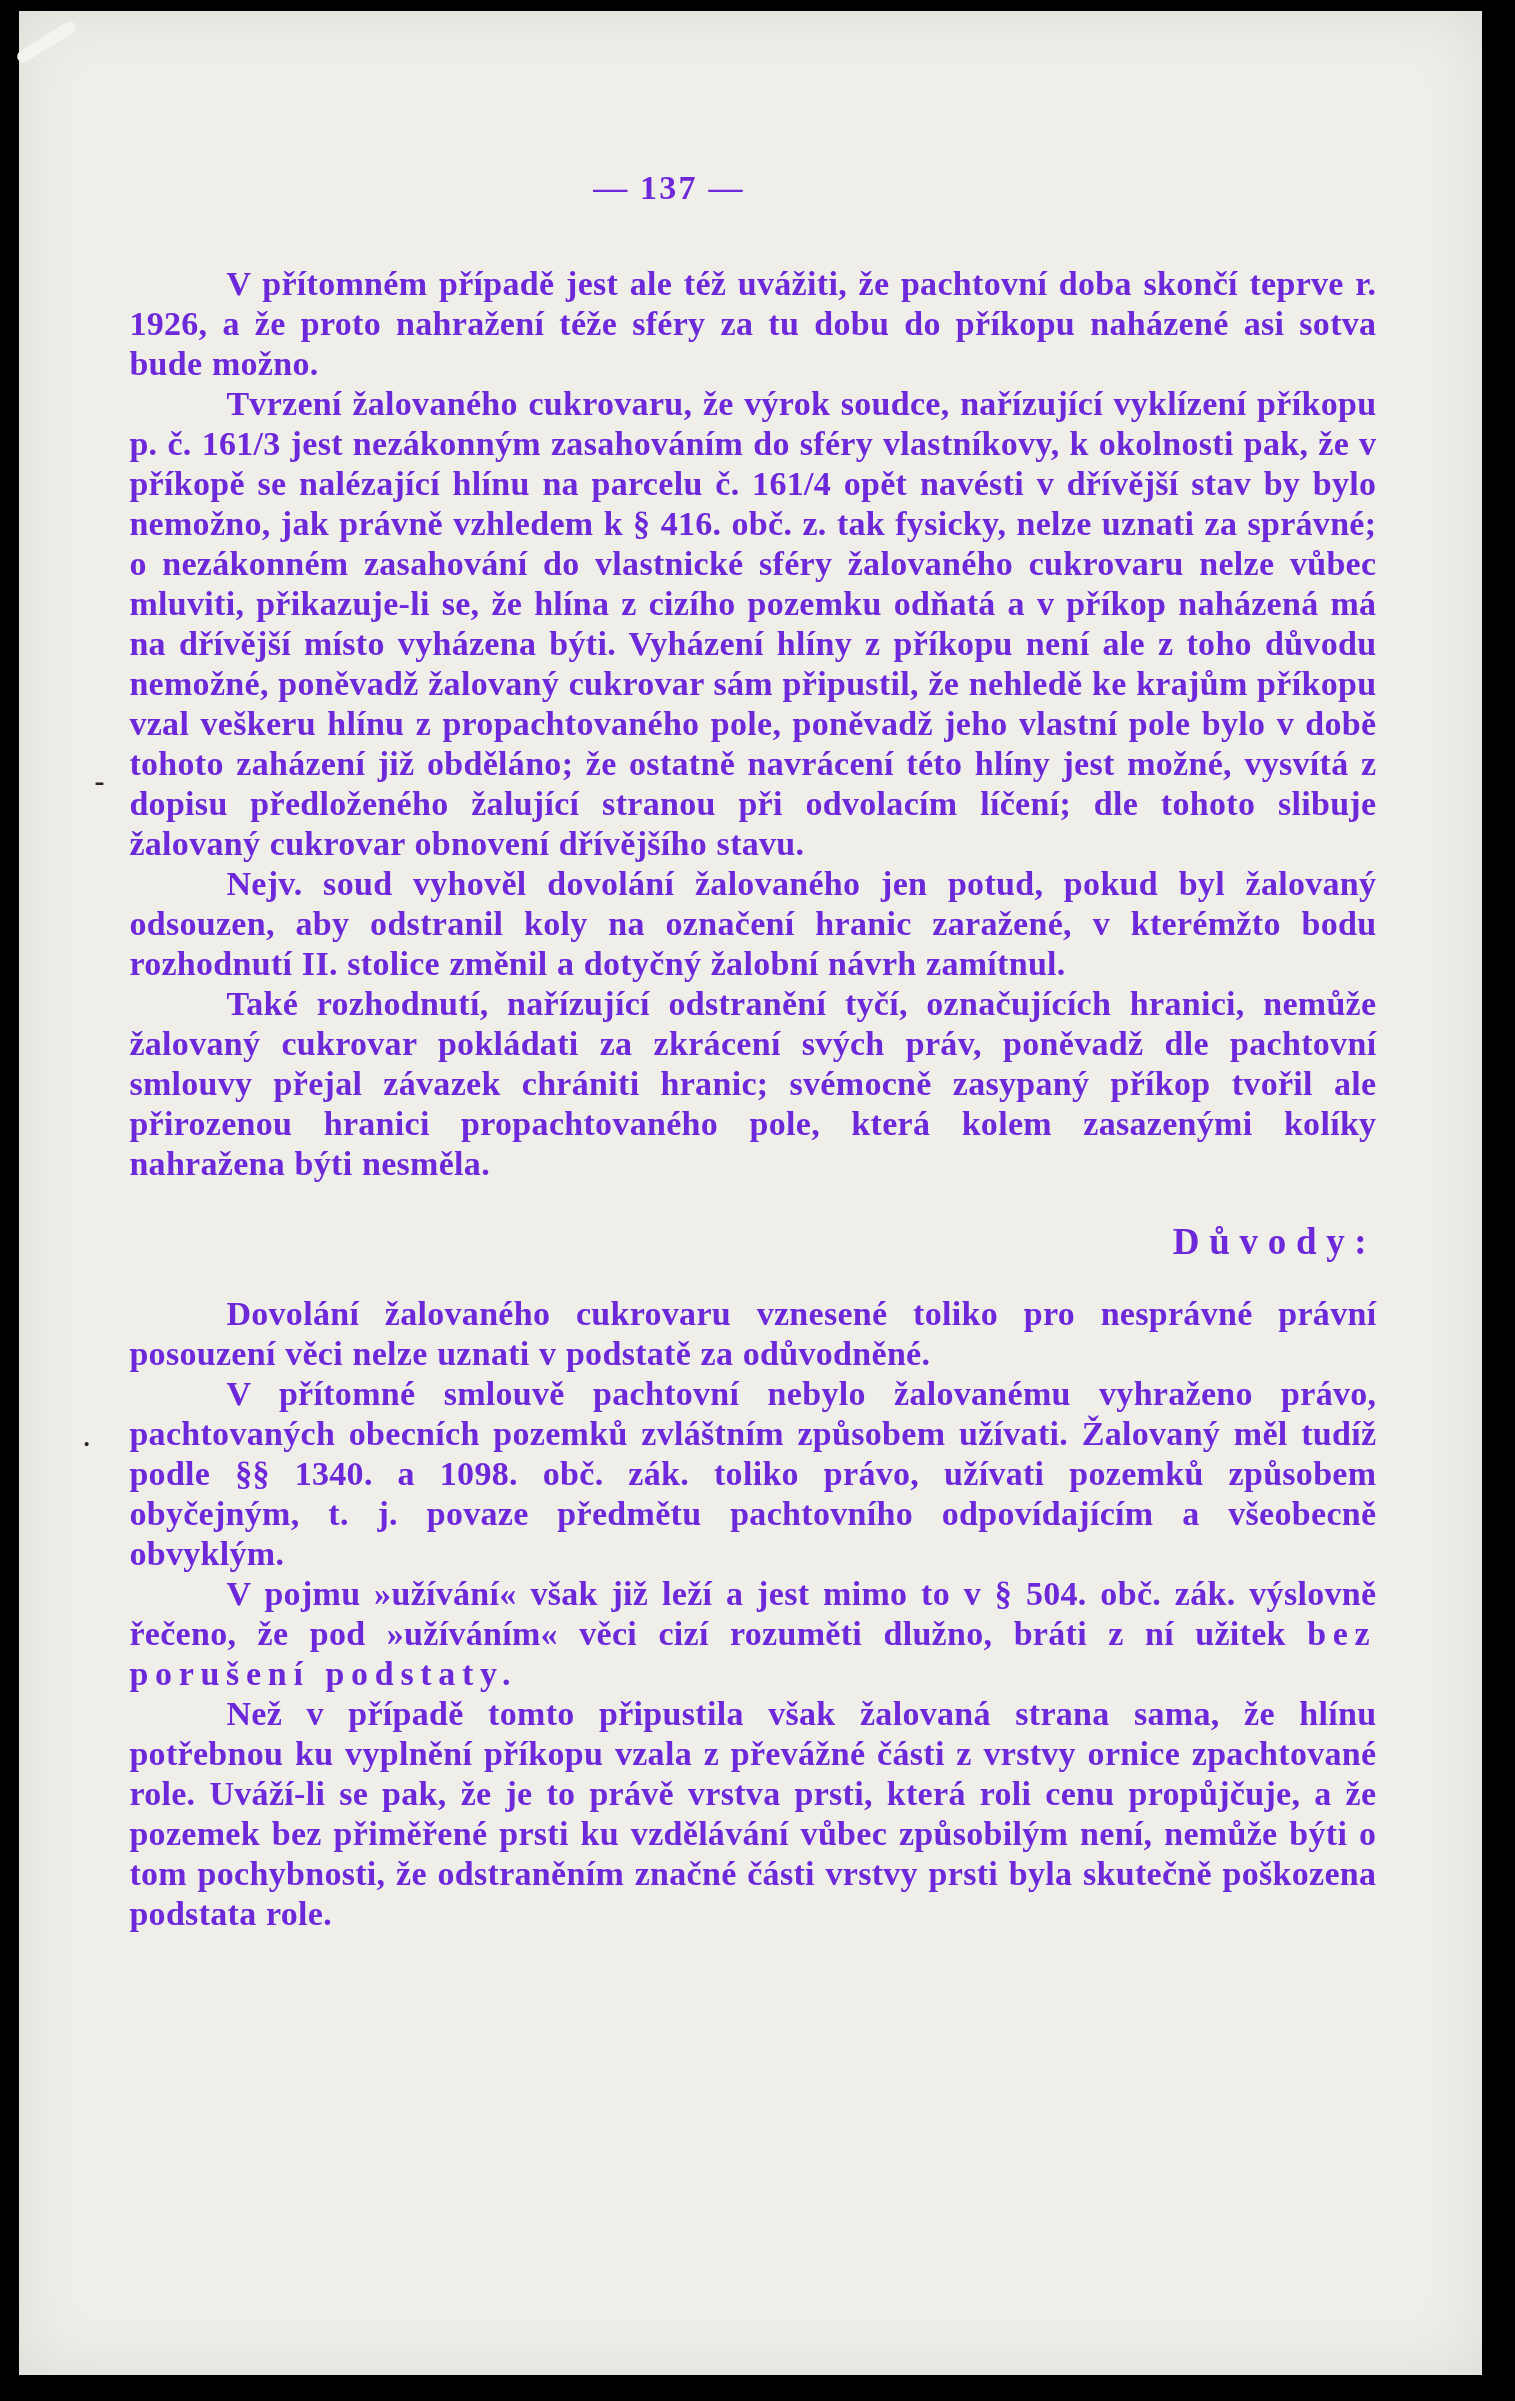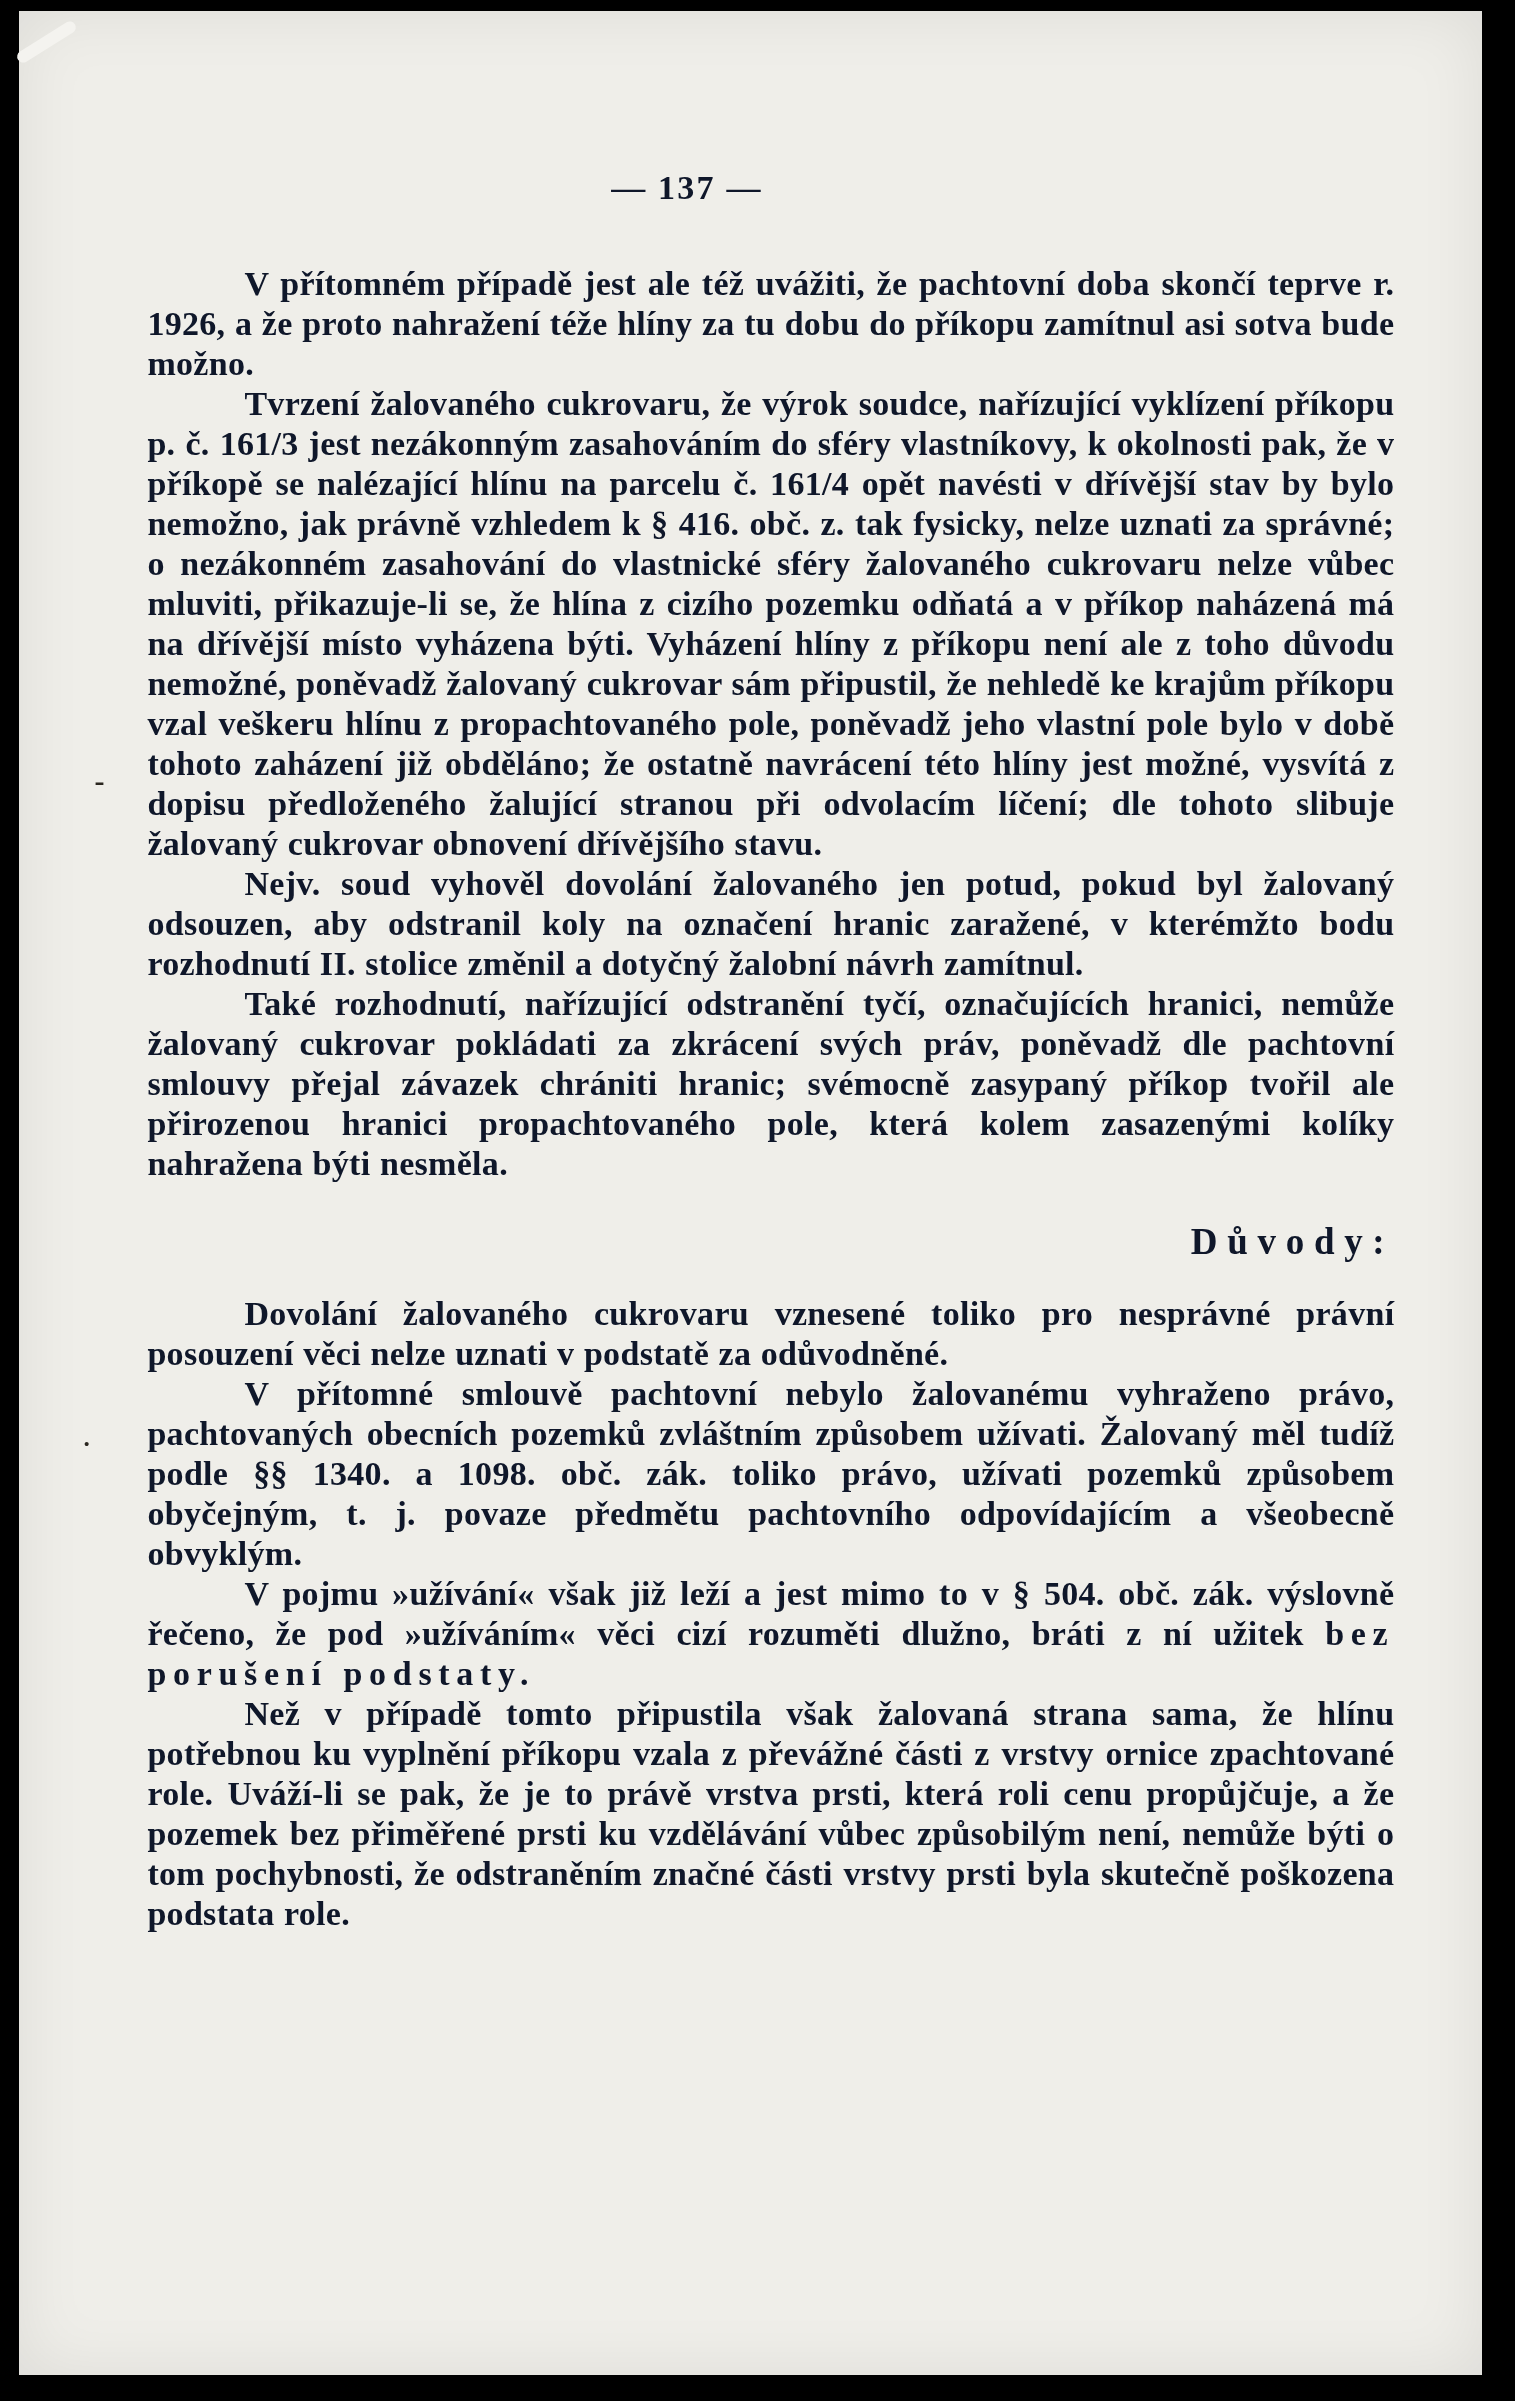--- a/index.html
+++ b/index.html
@@ -31,24 +31,24 @@
     top: 36px;
     width: 67px;
     height: 12px;
     background: #f4f3ef;
     transform: rotate(-32deg);
     border-radius: 6px;
     z-index: 2;
   }
   .textblock {
     position: absolute;
-    left: 128px;
+    left: 110px;
     top: 158px;
     width: 1247px;
-    color: #0f172a;
+    color: #6d28d9;
   }
   .page-number {
     text-align: center;
     position: relative;
     left: -84px;
     font-size: 34px;
     font-weight: 700;
     letter-spacing: 2.2px;
     margin: 0 0 57px 0;
   }
@@ -90,21 +90,21 @@
 
 <div class="page">
 
   <span class="artifact dash">-</span>
   <span class="artifact dot">·</span>
 
   <div class="textblock">
 
     <div class="page-number">— 137 —</div>
 
-    <p class="para">V přítomném případě jest ale též uvážiti, že pachtovní doba skončí teprve r. 1926, a že proto nahražení téže hlíny za tu dobu do příkopu zamítnul asi sotva bude možno.</p>
+    <p class="para">V přítomném případě jest ale též uvážiti, že pachtovní doba skončí teprve r. 1926, a že proto nahražení téže sféry za tu dobu do příkopu naházené asi sotva bude možno.</p>
     <p class="para">Tvrzení žalovaného cukrovaru, že výrok soudce, nařízující vyklízení příkopu p. č. 161/3 jest nezákonným zasahováním do sféry vlastníkovy, k okolnosti pak, že v příkopě se nalézající hlínu na parcelu č. 161/4 opět navésti v dřívější stav by bylo nemožno, jak právně vzhledem k § 416. obč. z. tak fysicky, nelze uznati za správné; o nezákonném zasahování do vlastnické sféry žalovaného cukrovaru nelze vůbec mluviti, přikazuje-li se, že hlína z cizího pozemku odňatá a v příkop naházená má na dřívější místo vyházena býti. Vyházení hlíny z příkopu není ale z toho důvodu nemožné, poněvadž žalovaný cukrovar sám připustil, že nehledě ke krajům příkopu vzal veškeru hlínu z propachtovaného pole, poněvadž jeho vlastní pole bylo v době tohoto zaházení již obděláno; že ostatně navrácení této hlíny jest možné, vysvítá z dopisu předloženého žalující stranou při odvolacím líčení; dle tohoto slibuje žalovaný cukrovar obnovení dřívějšího stavu.</p>
     <p class="para">Nejv. soud vyhověl dovolání žalovaného jen potud, pokud byl žalovaný odsouzen, aby odstranil koly na označení hranic zaražené, v kterémžto bodu rozhodnutí II. stolice změnil a dotyčný žalobní návrh zamítnul.</p>
     <p class="para">Také rozhodnutí, nařízující odstranění tyčí, označujících hranici, nemůže žalovaný cukrovar pokládati za zkrácení svých práv, poněvadž dle pachtovní smlouvy přejal závazek chrániti hranic; svémocně zasypaný příkop tvořil ale přirozenou hranici propachtovaného pole, která kolem zasazenými kolíky nahražena býti nesměla.</p>
 
     <h2 class="heading">Důvody:</h2>
 
     <p class="para">Dovolání žalovaného cukrovaru vznesené toliko pro nesprávné právní posouzení věci nelze uznati v podstatě za odůvodněné.</p>
     <p class="para">V přítomné smlouvě pachtovní nebylo žalovanému vyhraženo právo, pachtovaných obecních pozemků zvláštním způsobem užívati. Žalovaný měl tudíž podle §§ 1340. a 1098. obč. zák. toliko právo, užívati pozemků způsobem obyčejným, t. j. povaze předmětu pachtovního odpovídajícím a všeobecně obvyklým.</p>
     <p class="para"><span>V pojmu »užívání« však již leží a jest mimo to v § 504. obč. zák. výslovně řečeno, že pod »užíváním« věci cizí rozuměti dlužno, bráti z ní užitek </span><span class="spaced">bez porušení podstaty.</span></p>
     <p class="para">Než v případě tomto připustila však žalovaná strana sama, že hlínu potřebnou ku vyplnění příkopu vzala z převážné části z vrstvy ornice zpachtované role. Uváží-li se pak, že je to právě vrstva prsti, která roli cenu propůjčuje, a že pozemek bez přiměřené prsti ku vzdělávání vůbec způsobilým není, nemůže býti o tom pochybnosti, že odstraněním značné části vrstvy prsti byla skutečně poškozena podstata role.</p>

